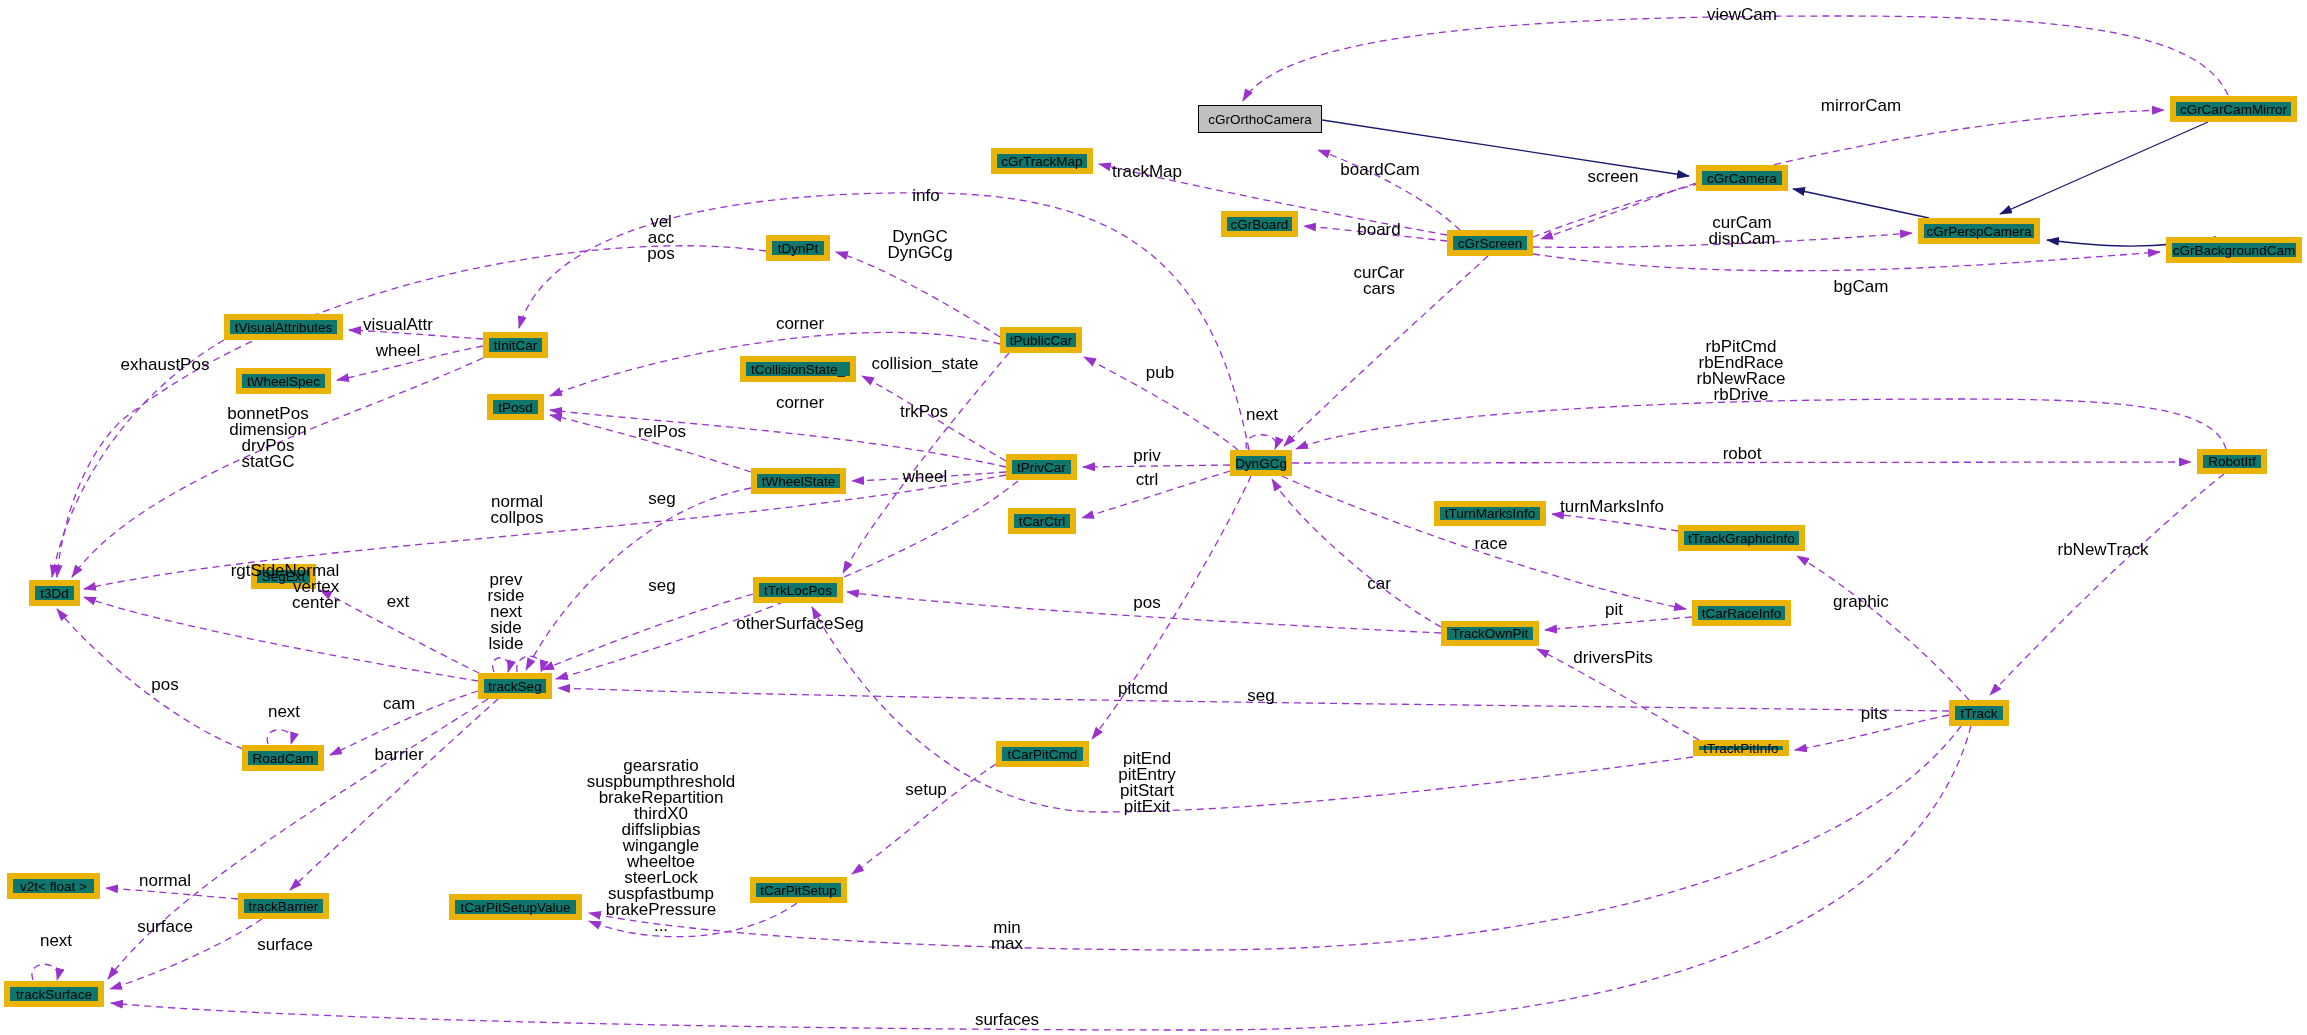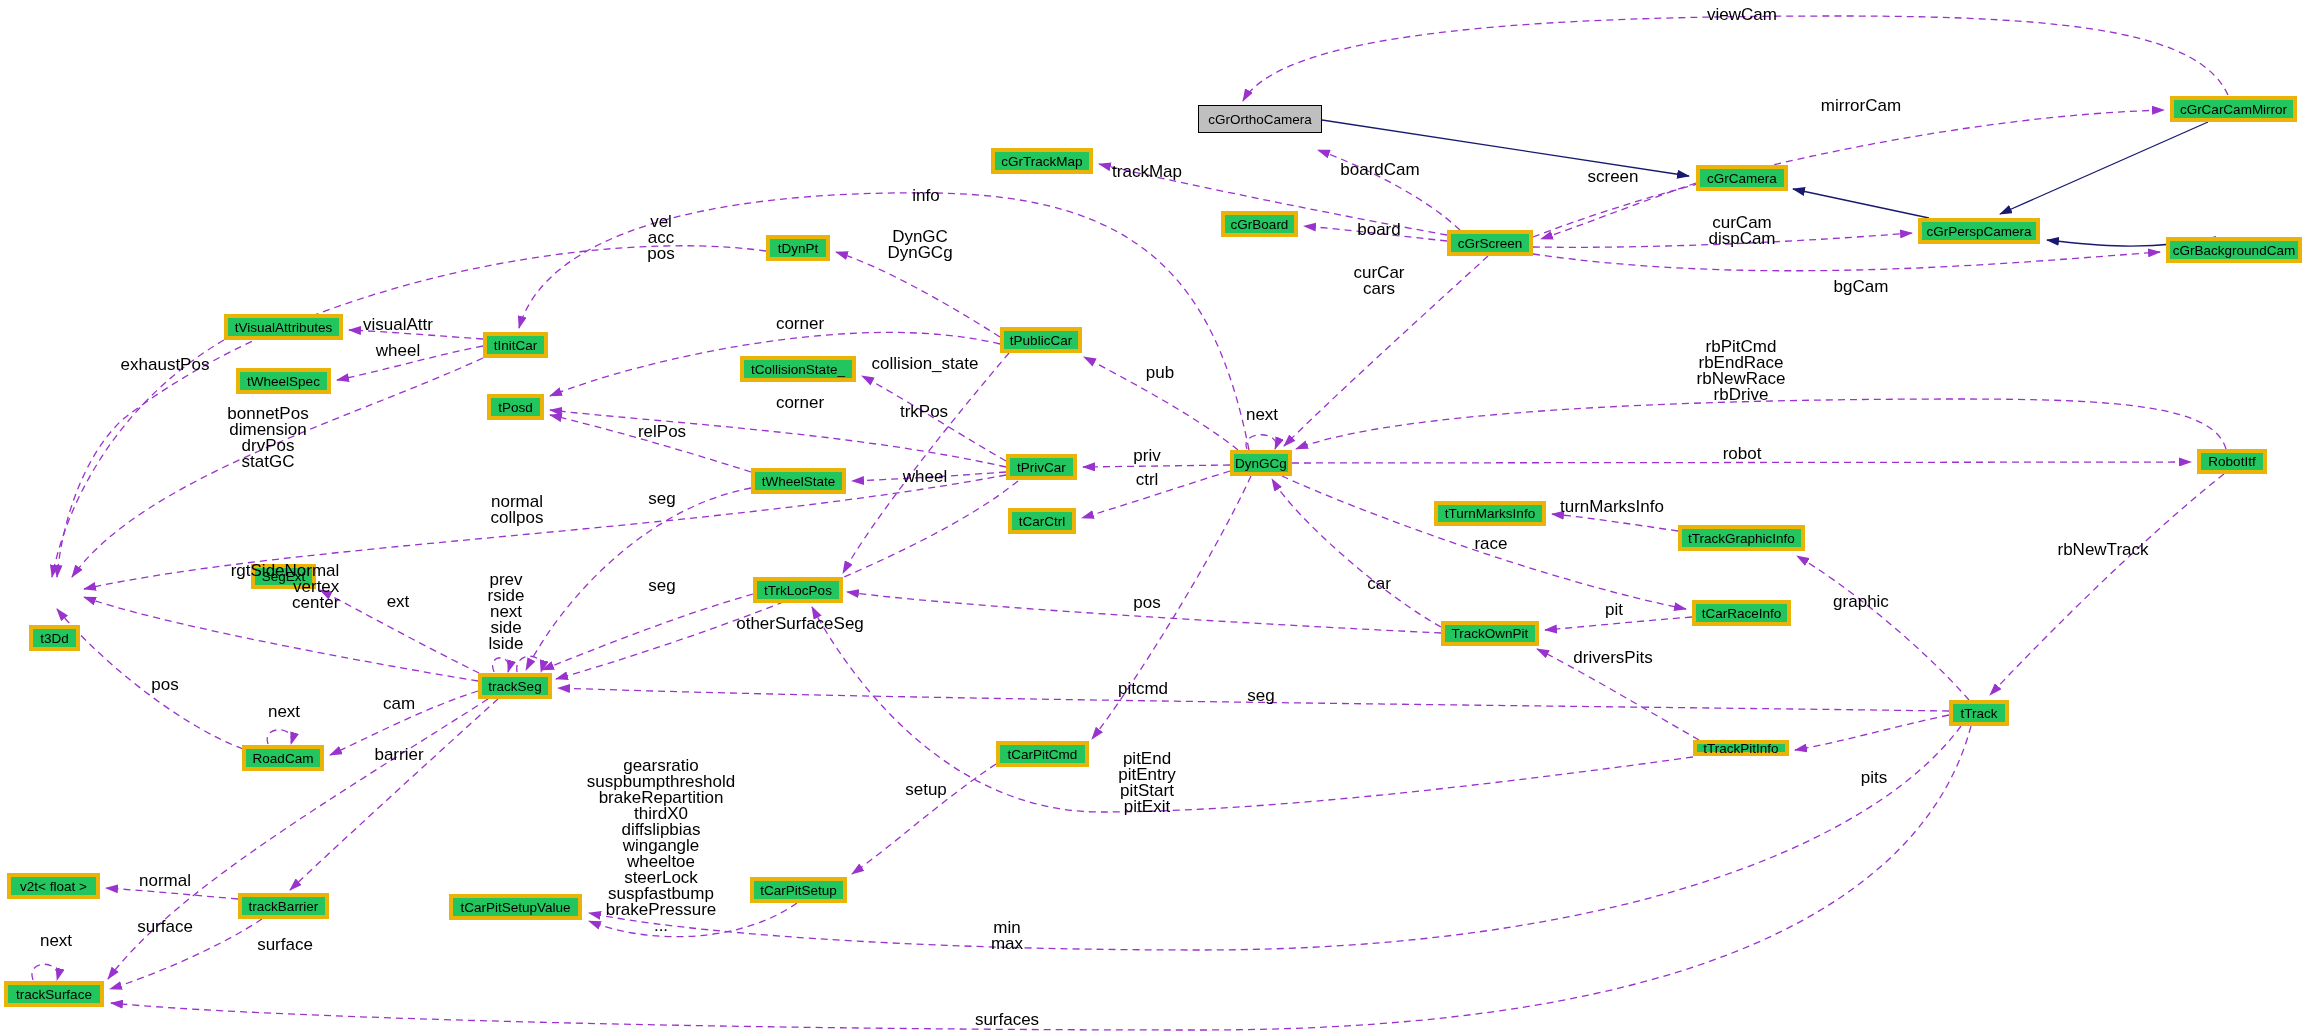--- a/index.html
+++ b/index.html
@@ -1,19 +1,19 @@
 <!DOCTYPE html>
 <html><head>
 <meta charset="utf-8">
 <style>
   html,body{margin:0;padding:0;background:#ffffff;}
   #canvas{position:relative;width:2307px;height:1035px;background:#ffffff;overflow:hidden;
           font-family:"Liberation Sans",sans-serif;}
   #edges{position:absolute;left:0;top:0;}
-  .node{position:absolute;background:#22c55e;border:4px solid #eab308;display:flex;
+  .node{position:absolute;background:#0f766e;border:6px solid #eab308;display:flex;
         align-items:center;justify-content:center;font-size:13.5px;color:#000;
         white-space:nowrap;box-sizing:border-box;z-index:2;cursor:pointer;}
   .node.highlight{background:#bfbfbf;border:1.5px solid #000;}
   .edge-label{position:absolute;transform:translate(-50%,-50%);font-size:17px;
         line-height:16px;color:#000;text-align:center;white-space:pre-line;z-index:3;}
 </style>
 </head>
 <body>
 
 <div id="canvas">
@@ -116,21 +116,21 @@
       <div class="node" style="left: 1008px; top: 508px; width: 68px; height: 26px;">tCarCtrl</div>
       <div class="node" style="left: 1230px; top: 450px; width: 62px; height: 26px;">DynGCg</div>
       <div class="node" style="left: 2197px; top: 449px; width: 70px; height: 25px;">RobotItf</div>
       <div class="node" style="left: 1434px; top: 501px; width: 112px; height: 25px;">tTurnMarksInfo</div>
       <div class="node" style="left: 1678px; top: 525px; width: 127px; height: 26px;">tTrackGraphicInfo</div>
       <div class="node" style="left: 1692px; top: 600px; width: 99px; height: 26px;">tCarRaceInfo</div>
       <div class="node" style="left: 1441px; top: 621px; width: 98px; height: 25px;">TrackOwnPit</div>
       <div class="node" style="left: 753px; top: 577px; width: 90px; height: 26px;">tTrkLocPos</div>
       <div class="node" style="left: 251px; top: 564px; width: 65px; height: 25px;">SegExt</div>
       <div class="node" style="left: 478px; top: 673px; width: 74px; height: 26px;">trackSeg</div>
-      <div class="node" style="left: 29px; top: 580px; width: 51px; height: 26px; margin-top: 45px;">t3Dd</div>
+      <div class="node" style="left: 29px; top: 580px; width: 51px; height: 26px;">t3Dd</div>
       <div class="node" style="left: 242px; top: 745px; width: 82px; height: 26px;">RoadCam</div>
       <div class="node" style="left: 996px; top: 741px; width: 93px; height: 26px;">tCarPitCmd</div>
       <div class="node" style="left: 750px; top: 877px; width: 97px; height: 26px;">tCarPitSetup</div>
       <div class="node" style="left: 449px; top: 894px; width: 133px; height: 26px;">tCarPitSetupValue</div>
       <div class="node" style="left: 238px; top: 893px; width: 91px; height: 26px;">trackBarrier</div>
       <div class="node" style="left: 7px; top: 873px; width: 93px; height: 26px;">v2t&lt; float &gt;</div>
       <div class="node" style="left: 4px; top: 981px; width: 100px; height: 26px;">trackSurface</div>
       <div class="node" style="left: 1693px; top: 740px; width: 96px; height: 16px;">tTrackPitInfo</div>
       <div class="node" style="left: 1949px; top: 700px; width: 60px; height: 26px;">tTrack</div>
     </div>
@@ -181,21 +181,21 @@
       <div class="edge-label" style="left: 1742px; top: 454px;">robot</div>
       <div class="edge-label" style="left: 1491px; top: 544px;">race</div>
       <div class="edge-label" style="left: 1379px; top: 584px;">car</div>
       <div class="edge-label" style="left: 1612px; top: 507px;">turnMarksInfo</div>
       <div class="edge-label" style="left: 1614px; top: 610px;">pit</div>
       <div class="edge-label" style="left: 1861px; top: 602px;">graphic</div>
       <div class="edge-label" style="left: 1613px; top: 658px;">driversPits</div>
       <div class="edge-label" style="left: 1147px; top: 603px;">pos</div>
       <div class="edge-label" style="left: 1143px; top: 689px;">pitcmd</div>
       <div class="edge-label" style="left: 1261px; top: 696px;">seg</div>
-      <div class="edge-label" style="left: 1862px; top: 778px; padding-left: 24px;">pits</div>
+      <div class="edge-label" style="left: 1862px; top: 714px; padding-left: 24px;">pits</div>
       <div class="edge-label" style="left: 2103px; top: 550px;">rbNewTrack</div>
       <div class="edge-label" style="left: 1147px; top: 783px;">pitEnd
 pitEntry
 pitStart
 pitExit</div>
       <div class="edge-label" style="left: 926px; top: 790px;">setup</div>
       <div class="edge-label" style="left: 661px; top: 846px;">gearsratio
 suspbumpthreshold
 brakeRepartition
 thirdX0

